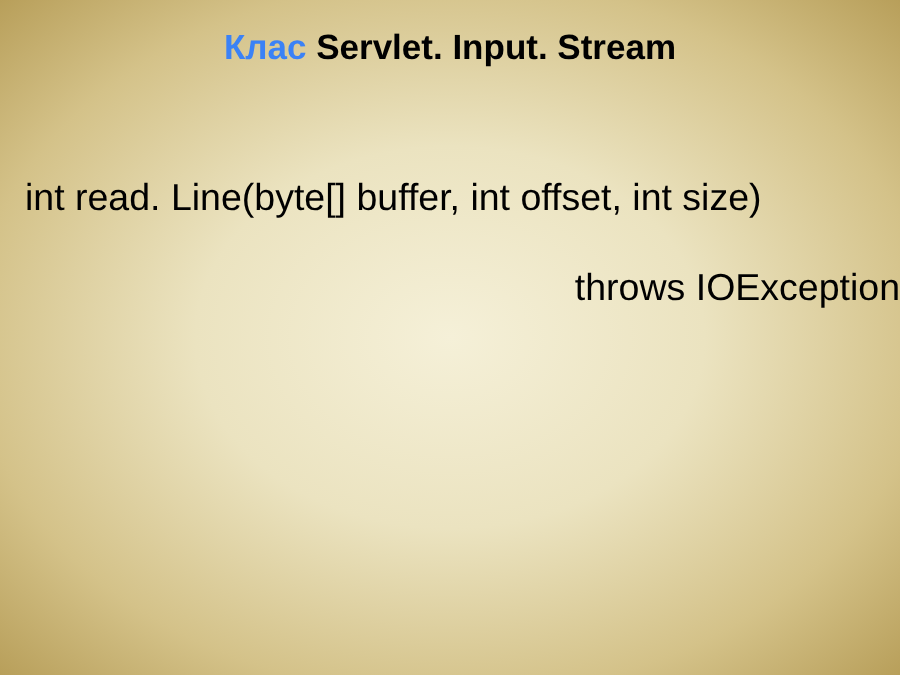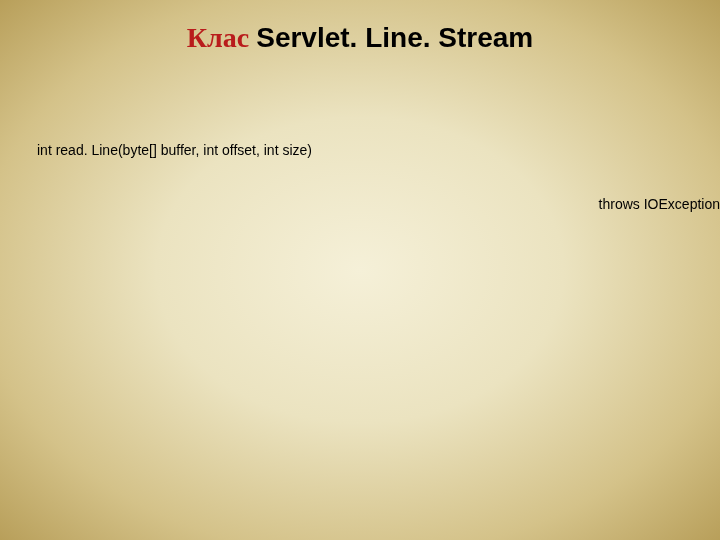--- a/index.html
+++ b/index.html
@@ -16,40 +16,39 @@
       position: relative;
     }
     .title {
       text-align: center;
       padding-top: 22px;
       font-size: 28px;
       font-weight: bold;
       color: #000;
     }
     .title-prefix {
-      color: #b91c1c;
-      font-family: Liberation Serif, serif;
+      color: #3b82f6;
     }
     .content {
-      padding-left: 37px;
+      padding-left: 20px;
       padding-top: 88px;
-      font-size: 14px;
+      font-size: 30px;
       color: #000;
     }
     .line1 {
       margin-bottom: 38px;
     }
     .line2 {
       padding-left: 75px;
       text-align: right;
     }
   </style>
 </head>
 <body>
 
 <div class="title">
-  <span class="title-prefix">Клас </span><span>Servlet. Line. Stream</span>
+  <span class="title-prefix">Клас </span><span>Servlet. Input. Stream</span>
 </div>
 
 <div class="content">
   <div class="line1">int read. Line(byte[] buffer, int offset, int size)</div>
   <div class="line2">throws IOException</div>
 </div>
 
 </body></html>

